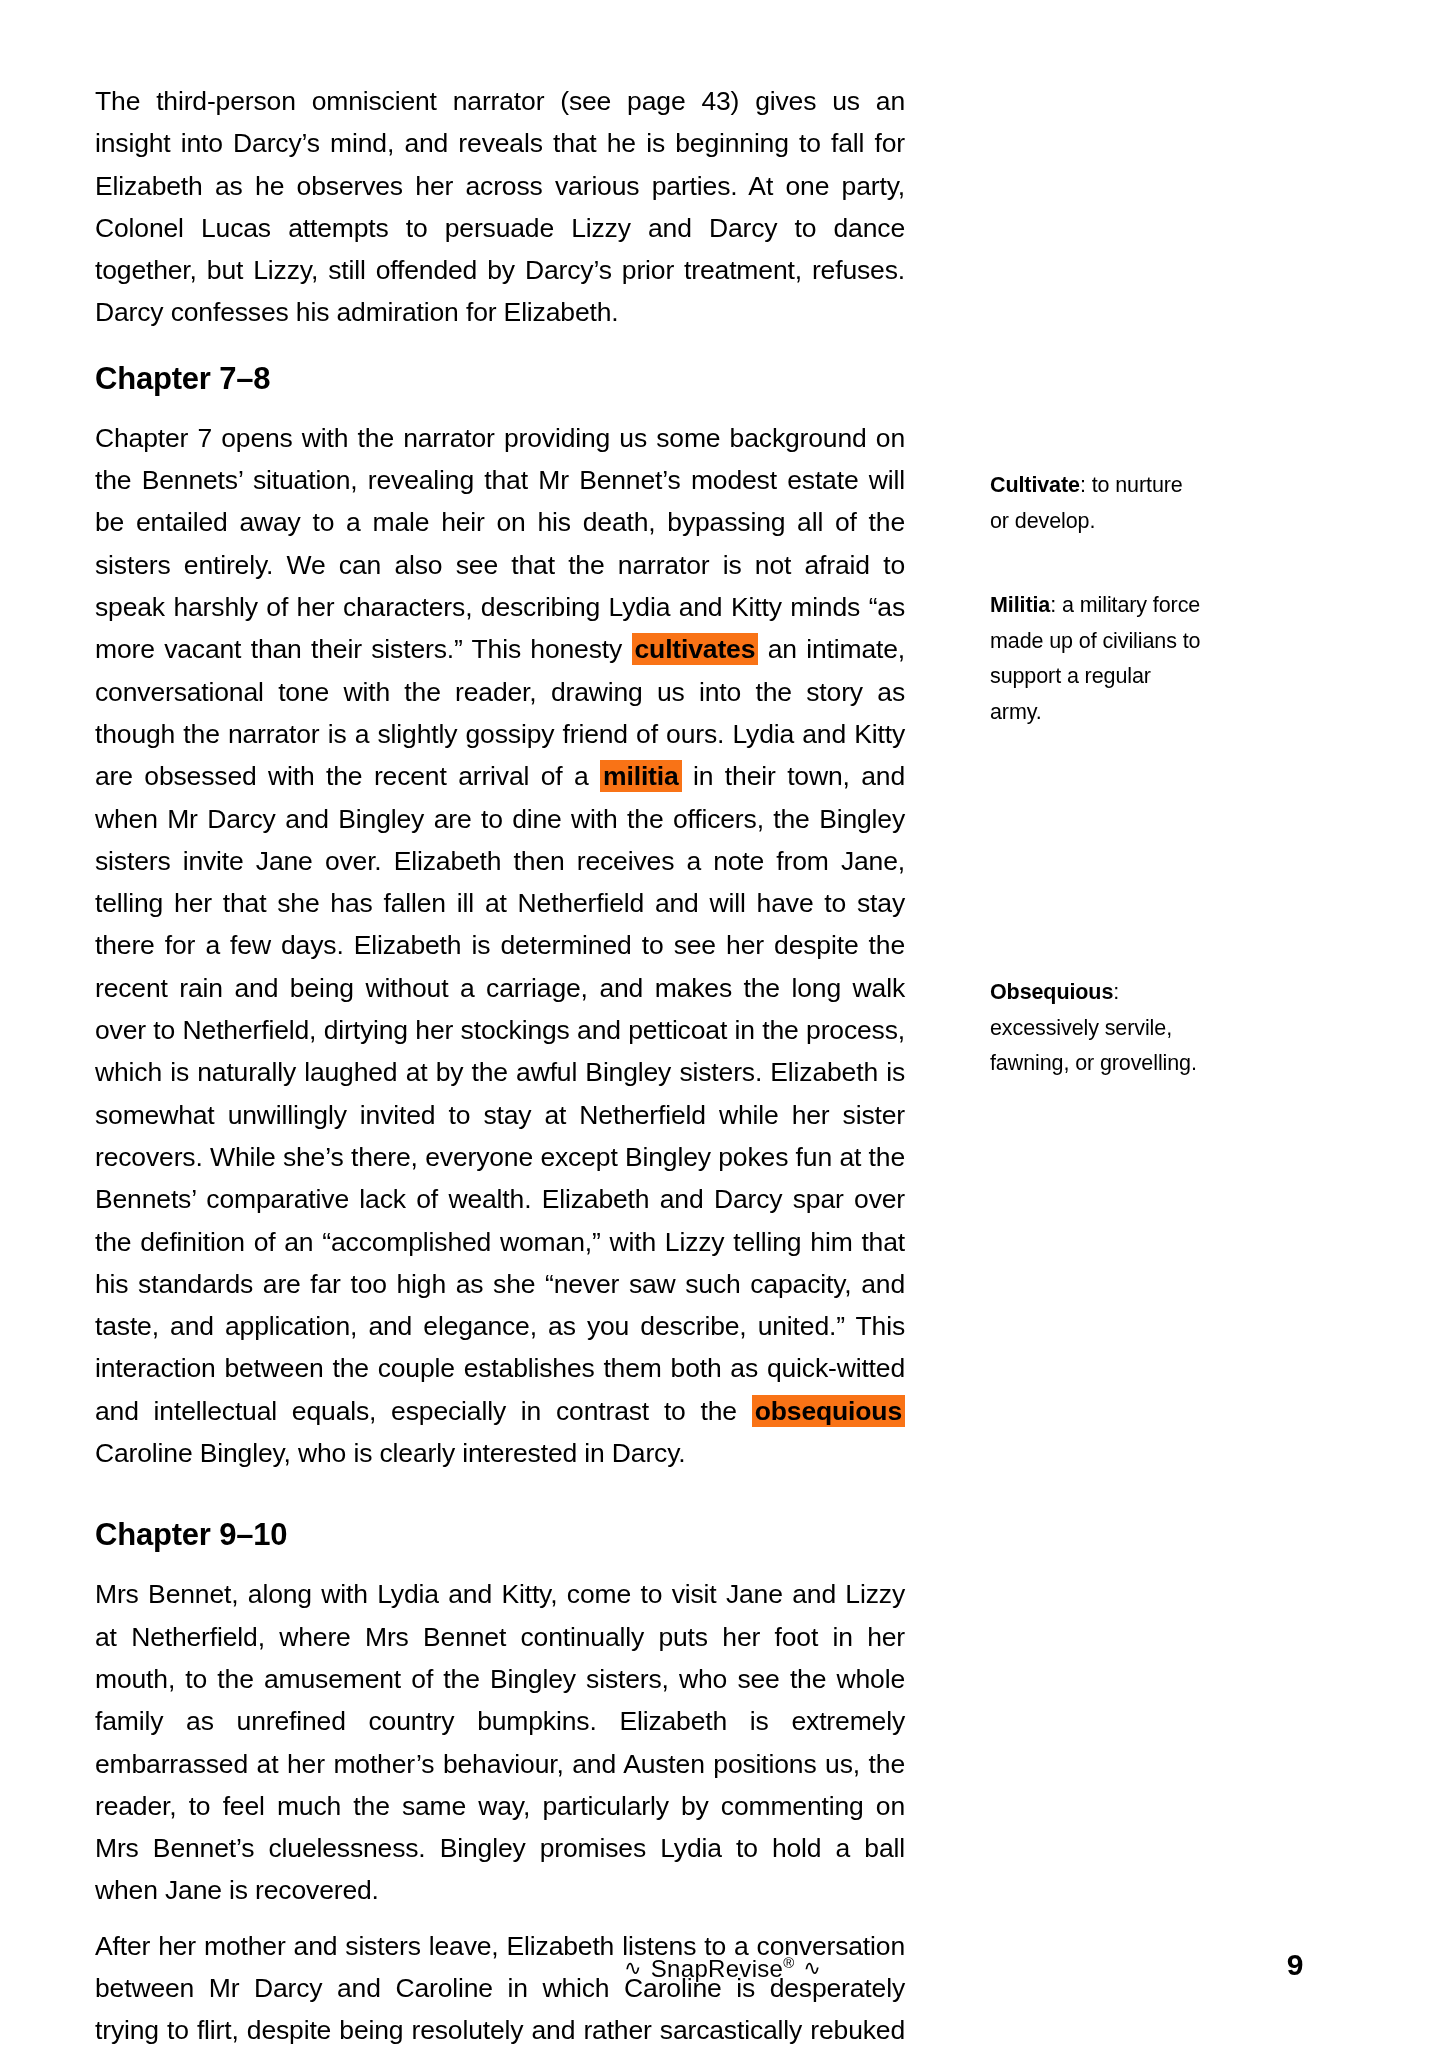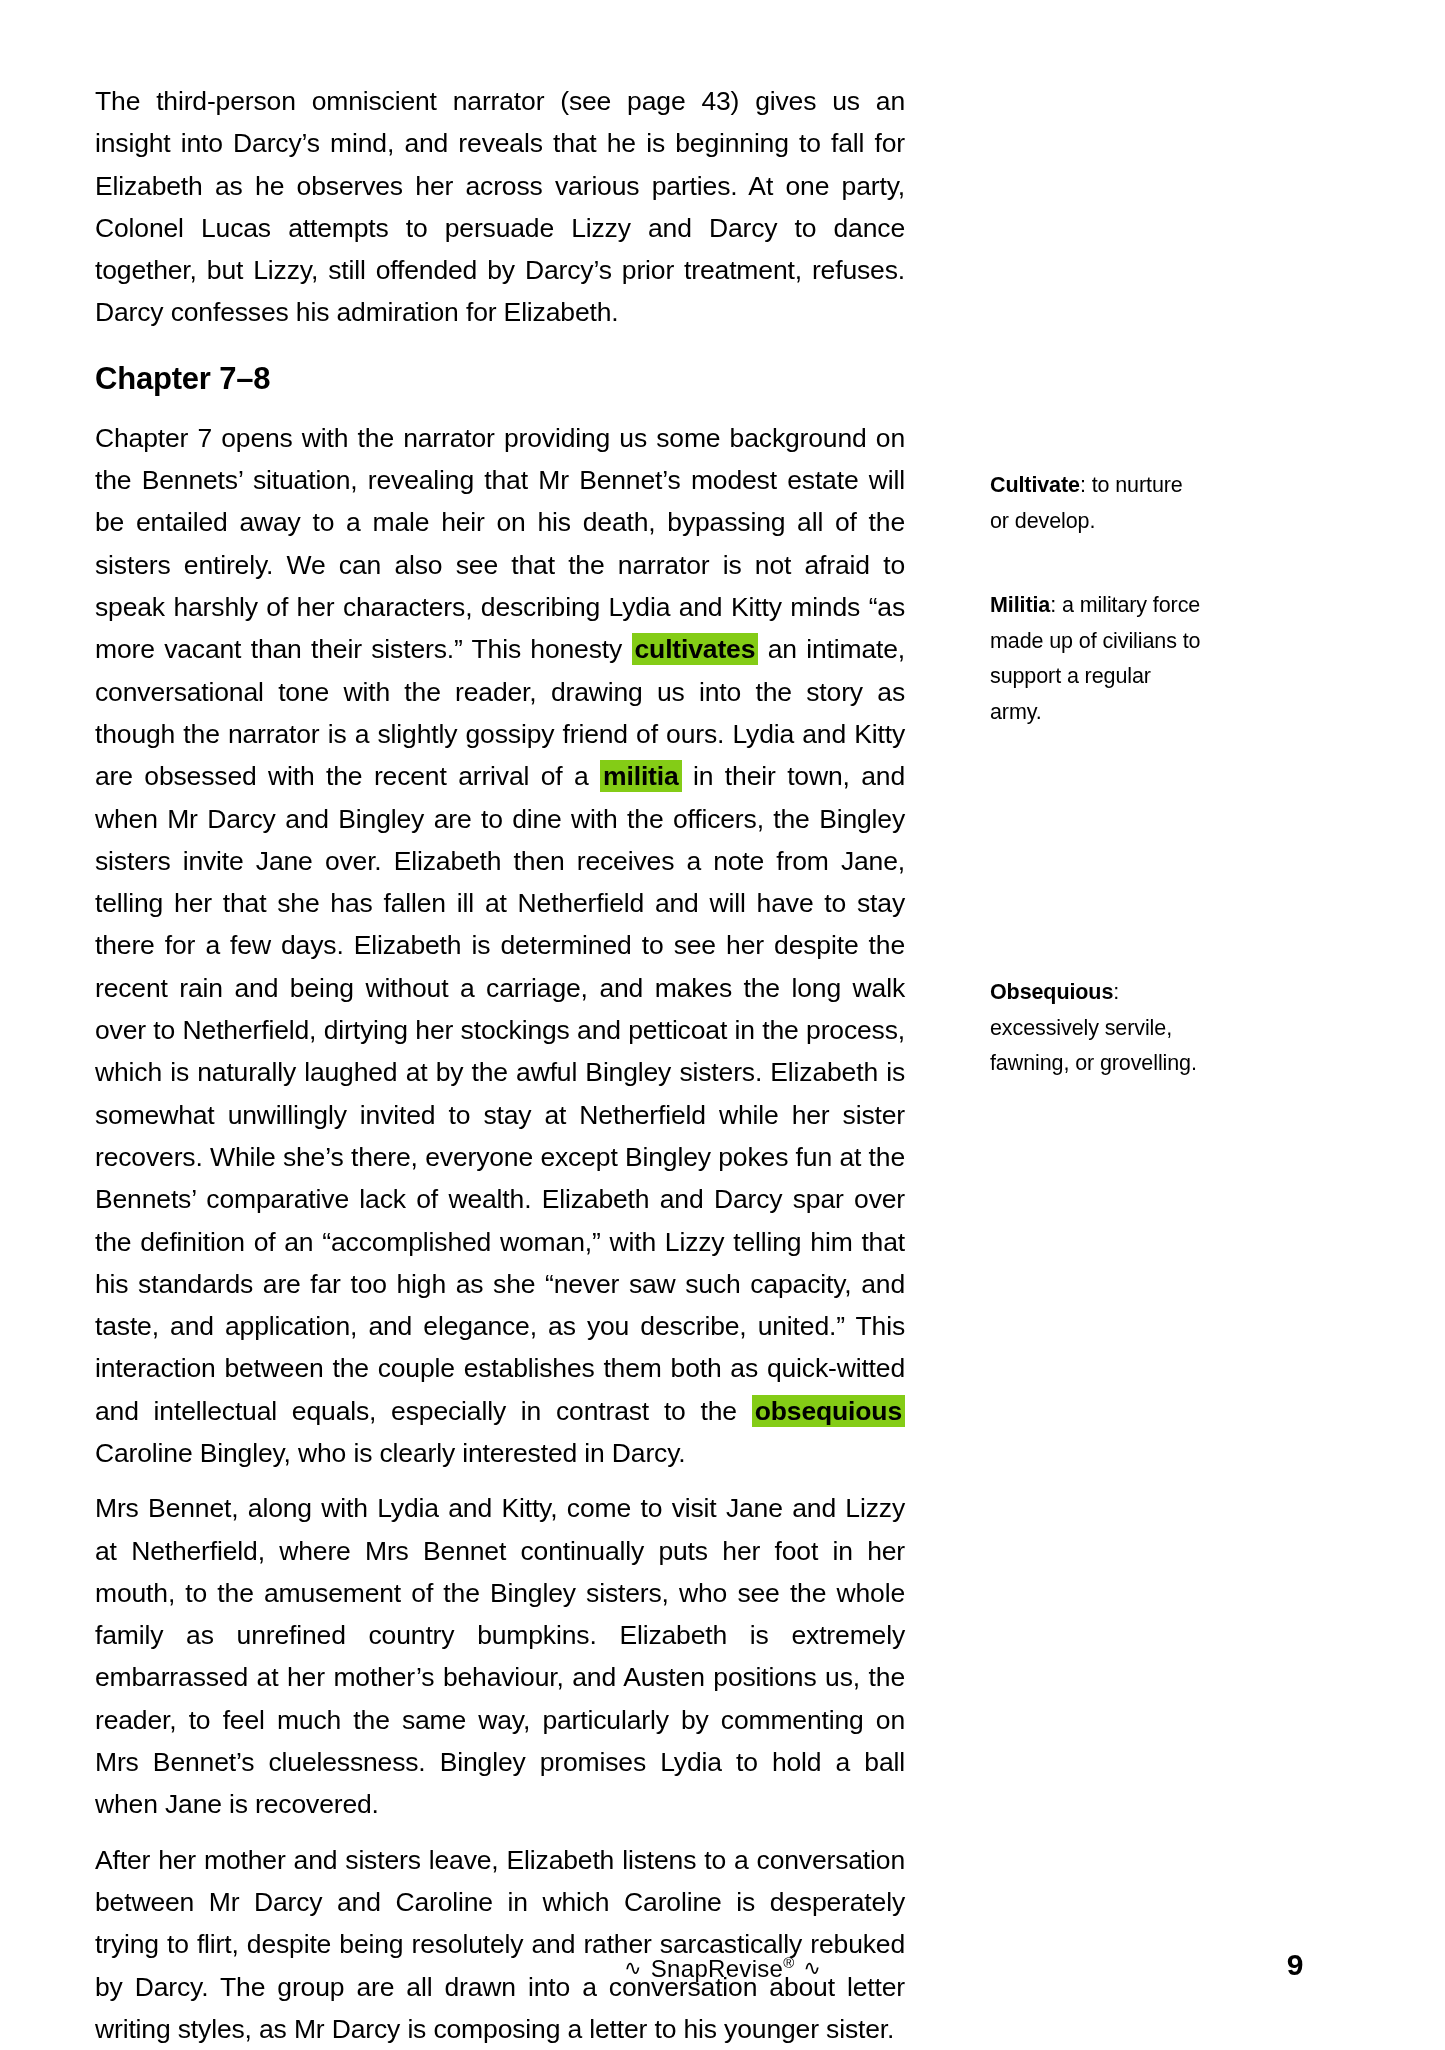--- a/index.html
+++ b/index.html
@@ -54,21 +54,21 @@
     font-size: 31px;
     font-weight: bold;
     margin: 44px 0 21px 0;
     line-height: 1.1;
     letter-spacing: -0.2px;
   }
   h2.chapter-heading.first {
     margin-top: 28px;
   }
   .kw {
-    background: #84cc16;
+    background: #f97316;
     font-weight: bold;
     padding: 1px 3px 1px 3px;
   }
   .side-note {
     position: absolute;
     width: 215px;
     font-size: 21.5px;
     line-height: 35.6px;
     text-align: left;
     letter-spacing: -0.1px;
@@ -118,20 +118,21 @@
   <div class="content-wrap">
 
     <div class="col-main">
 
       <p class="body-text">The third-person omniscient narrator (see page 43) gives us an insight into Darcy’s mind, and reveals that he is beginning to fall for Elizabeth as he observes her across various parties.  At one party, Colonel Lucas attempts to persuade Lizzy and Darcy to dance together, but Lizzy, still offended by Darcy’s prior treatment, refuses. Darcy confesses his admiration for Elizabeth.</p>
 
       <h2 class="chapter-heading first">Chapter 7–8</h2>
 
       <p class="body-text"><span>Chapter 7 opens with the narrator providing us some background on the Bennets’ situation, revealing that Mr Bennet’s modest estate will be entailed away to a male heir on his death, bypassing all of the sisters entirely.  We can also see that the narrator is not afraid to speak harshly of her characters, describing Lydia and Kitty minds “as more vacant than their sisters.”  This honesty </span><span class="kw">cultivates</span><span> an intimate, conversational tone with the reader, drawing us into the story as though the narrator is a slightly gossipy friend of ours. Lydia and Kitty are obsessed with the recent arrival of a </span><span class="kw">militia</span><span> in their town, and when Mr Darcy and Bingley are to dine with the officers, the Bingley sisters invite Jane over.  Elizabeth then receives a note from Jane, telling her that she has fallen ill at Netherfield and will have to stay there for a few days.  Elizabeth is determined to see her despite the recent rain and being without a carriage, and makes the long walk over to Netherfield, dirtying her stockings and petticoat in the process, which is naturally laughed at by the awful Bingley sisters.  Elizabeth is somewhat unwillingly invited to stay at Netherfield while her sister recovers.  While she’s there, everyone except Bingley pokes fun at the Bennets’ comparative lack of wealth. Elizabeth and Darcy spar over the definition of an “accomplished woman,” with Lizzy telling him that his standards are far too high as she “never saw such capacity, and taste, and application, and elegance, as you describe, united.” This interaction between the couple establishes them both as quick-witted and intellectual equals, especially in contrast to the </span><span class="kw">obsequious</span><span> Caroline Bingley, who is clearly interested in Darcy.</span></p>
 
+      <h2 class="chapter-heading">Chapter 9–10</h2>
 
       <p class="body-text">Mrs Bennet, along with Lydia and Kitty, come to visit Jane and Lizzy at Netherfield, where Mrs Bennet continually puts her foot in her mouth, to the amusement of the Bingley sisters, who see the whole family as unrefined country bumpkins.   Elizabeth is extremely embarrassed at her mother’s behaviour, and Austen positions us, the reader, to feel much the same way, particularly by commenting on Mrs Bennet’s cluelessness. Bingley promises Lydia to hold a ball when Jane is recovered.</p>
 
       <p class="body-text">After her mother and sisters leave, Elizabeth listens to a conversation between Mr Darcy and Caroline in which Caroline is desperately trying to flirt, despite being resolutely and rather sarcastically rebuked by Darcy. The group are all drawn into a conversation about letter writing styles, as Mr Darcy is composing a letter to his younger sister.</p>
 
     </div>
 
     <div class="col-side">
 
       <div class="side-note" style="top:388px;">

